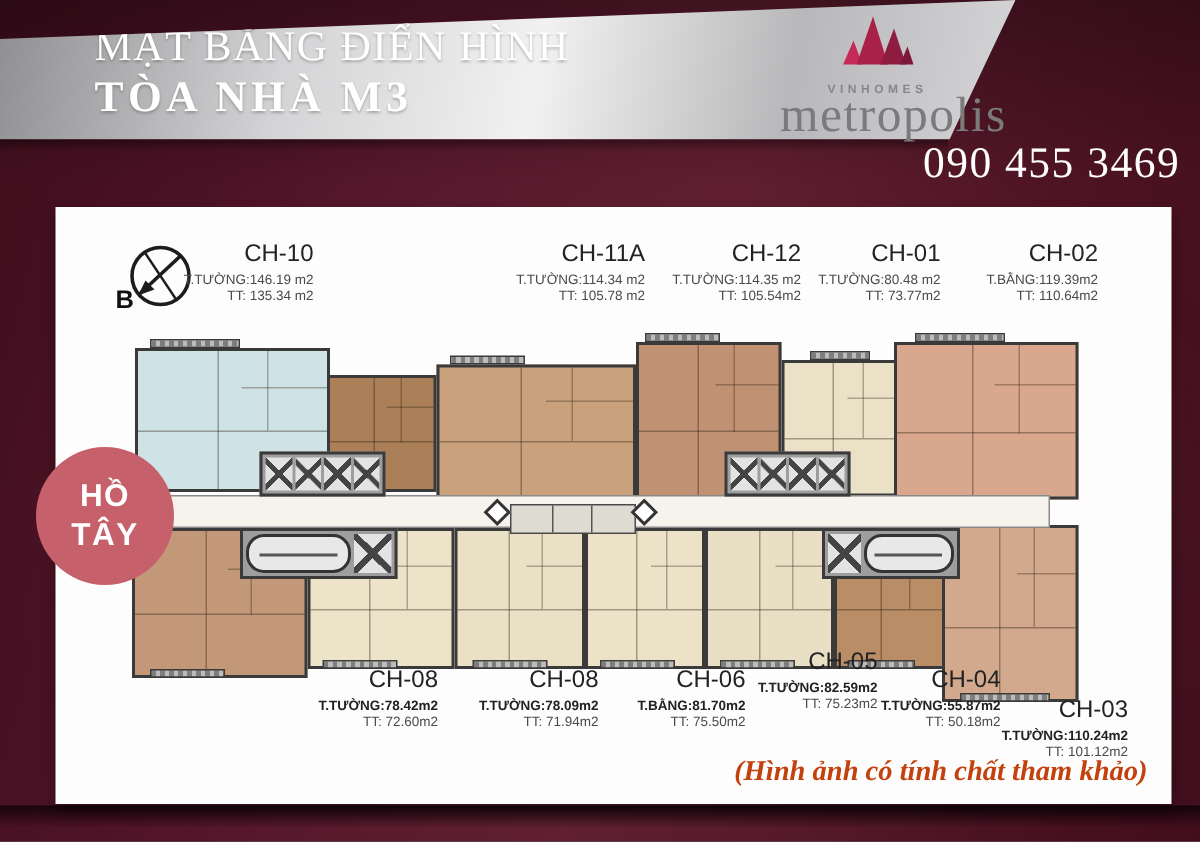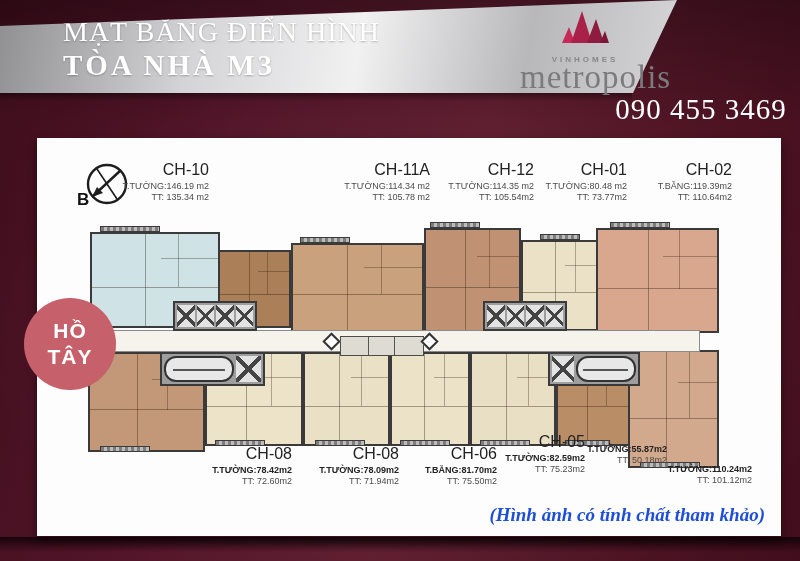--- a/index.html
+++ b/index.html
@@ -64,21 +64,21 @@
   .balcony{position:absolute;height:6px;z-index:5;border:1px solid #3a3a3a;box-sizing:border-box;
        background:repeating-linear-gradient(90deg,#7d7d7d 0 3px,#bcbcbc 3px 6px);}
   .diamond{position:absolute;width:9px;height:9px;background:#fff;border:2px solid #333;transform:rotate(45deg);z-index:5;}
   
   .lake{position:absolute;left:24px;top:298px;width:92px;height:92px;border-radius:50%;
         background:#c6606a;z-index:10;text-align:center;color:#fff;font-weight:bold;
         font-size:21px;letter-spacing:1px;line-height:26px;padding-top:0;box-sizing:border-box;
         display:flex;flex-direction:column;justify-content:center;}
   
   .disclaimer{position:absolute;right:16px;top:366px;font-family:"Liberation Serif",serif;
-        font-size:19px;font-style:italic;font-weight:bold;color:#1d4ed8;z-index:6;}
+        font-size:19px;font-style:italic;font-weight:bold;color:#c2410c;z-index:6;}
 </style>
 </head>
 <body>
 
 <div class="page">
 
   <div class="banner">
     <div class="title1">MẶT BẰNG ĐIỂN HÌNH</div>
     <div class="title2">TÒA NHÀ M3</div>
   </div>
@@ -206,24 +206,26 @@
       <div class="uid">CH-06</div>
       <div class="uarea wall">T.BẰNG:81.70m2</div>
       <div class="uarea">TT:  75.50m2</div>
     </div>
     <div class="ulabel bw" style="left:424px;top:294px">
       <div class="uid">CH-05</div>
       <div class="uarea wall">T.TƯỜNG:82.59m2</div>
       <div class="uarea">TT:  75.23m2</div>
     </div>
     <div class="ulabel bw" style="left:506px;top:306px">
+      <div class="uid">CH-04</div>
       <div class="uarea wall">T.TƯỜNG:55.87m2</div>
       <div class="uarea">TT:  50.18m2</div>
     </div>
     <div class="ulabel bw" style="left:591px;top:326px">
+      <div class="uid">CH-03</div>
       <div class="uarea wall">T.TƯỜNG:110.24m2</div>
       <div class="uarea">TT:  101.12m2</div>
     </div>
 
     <div class="disclaimer">(Hình ảnh có tính chất tham khảo)</div>
   </div>
 
   <div class="lake">
     <div>HỒ</div>
     <div>TÂY</div>

